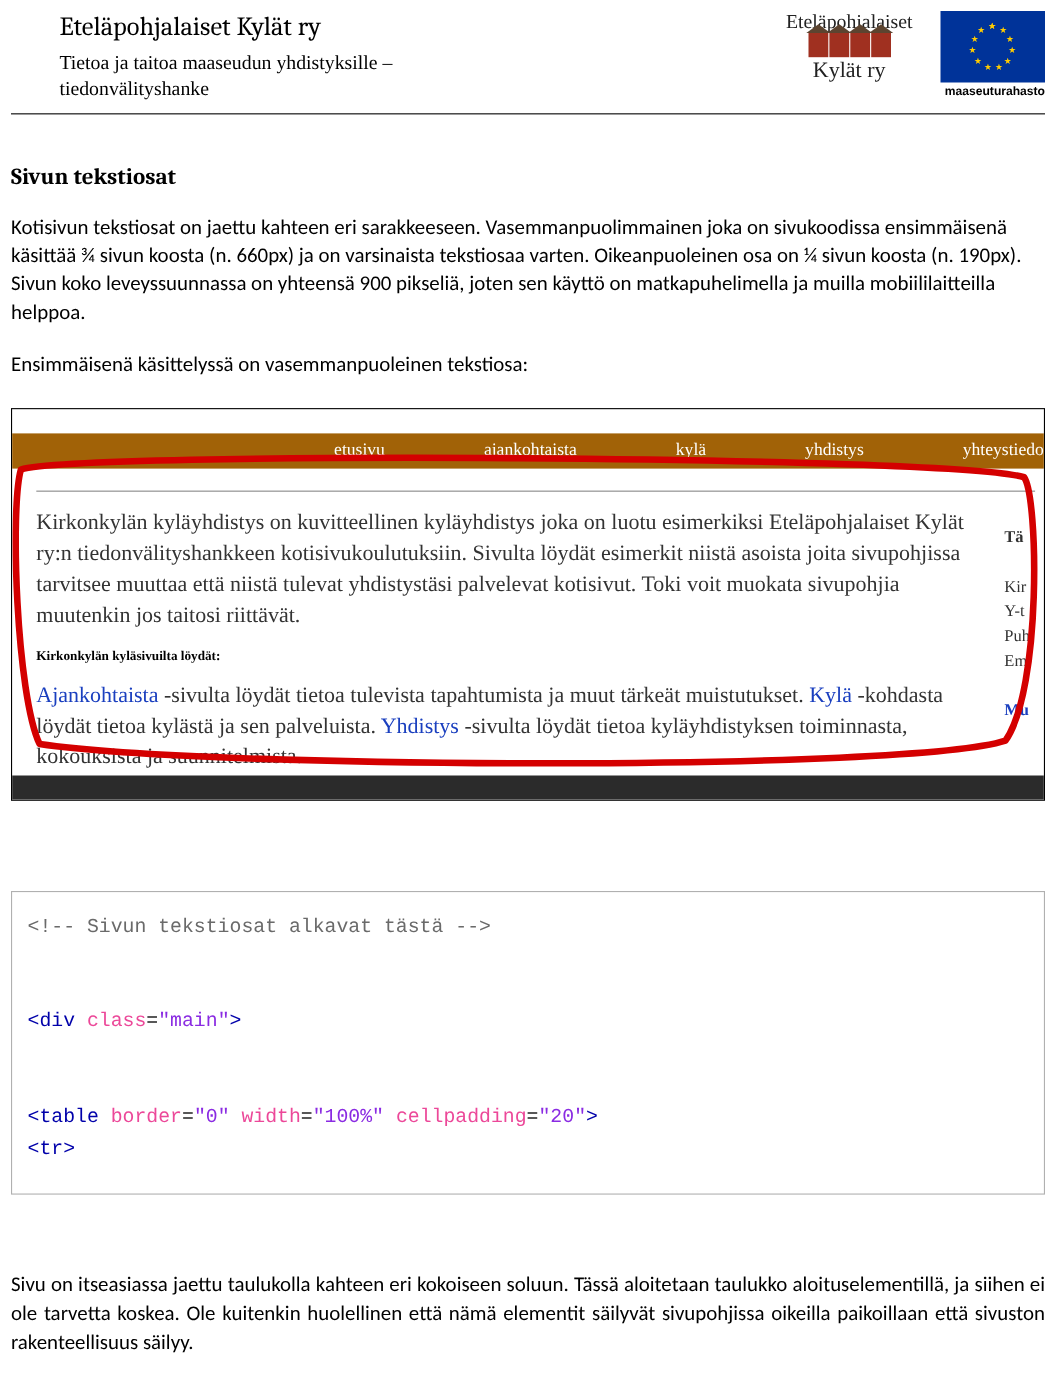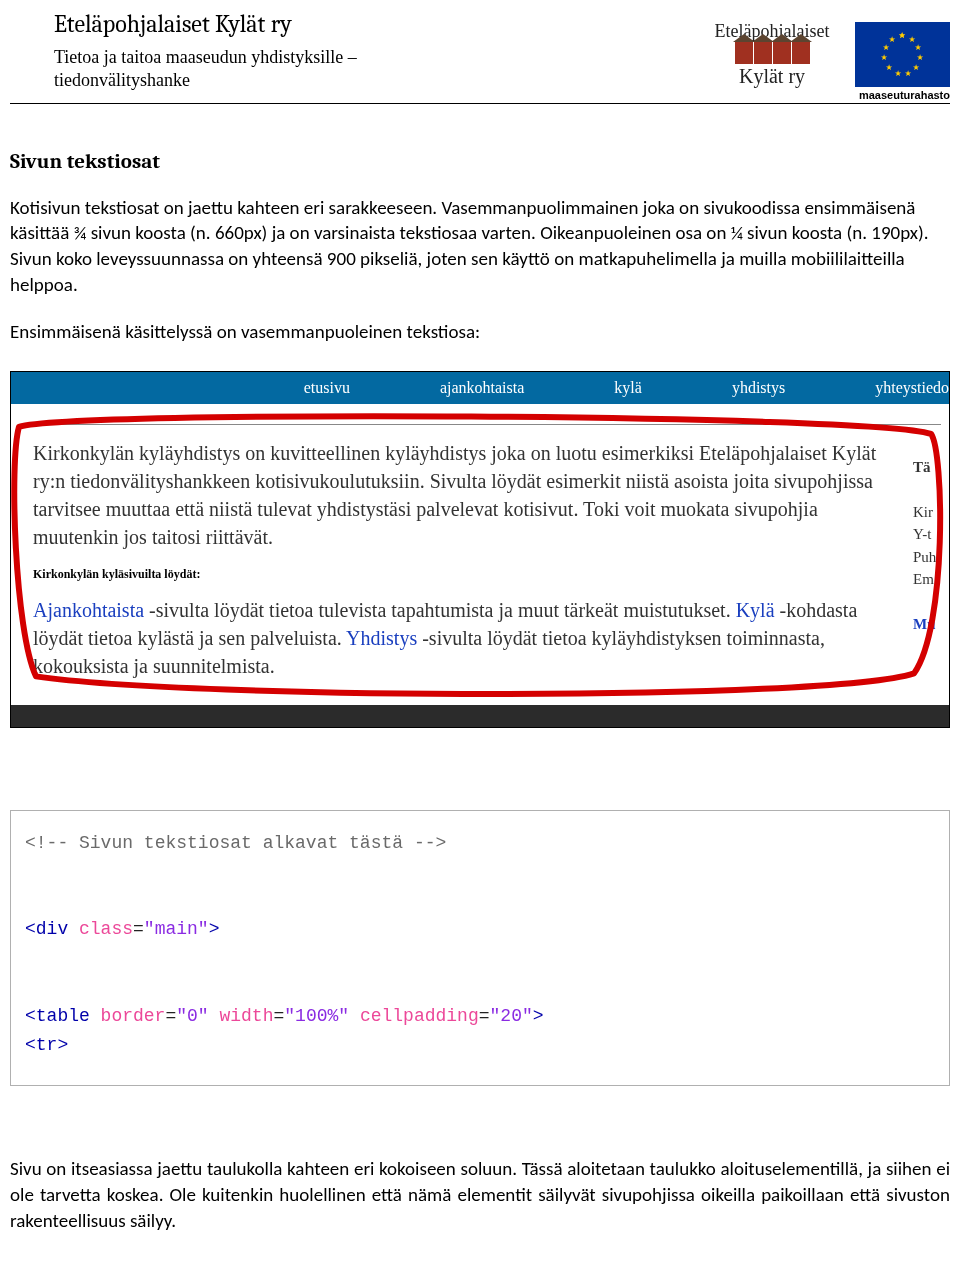--- a/index.html
+++ b/index.html
@@ -28,21 +28,21 @@
   }
   .subtitle {
     font-family: 'Times New Roman', Times, serif;
     font-size: 18px;
     margin-top: 8px;
     line-height: 1.3;
   }
   .header-logos {
     position: absolute;
     right: 0;
-    top: 12px;
+    top: 0;
     display: flex;
     gap: 8px;
     align-items: flex-start;
   }
   .logo-ep {
     width: 150px;
     text-align: center;
     font-family: 'Brush Script MT', cursive;
     font-size: 18px;
     color: #222;
@@ -113,30 +113,31 @@
   
   .shot1 {
     margin-top: 26px;
     border: 1px solid #000;
     overflow: hidden;
     height: 355px;
     position: relative;
     font-family: Georgia, 'Times New Roman', serif;
   }
   .menubar {
-    background: #0369a1;
+    background: #a16207;
     height: 32px;
     display: flex;
     align-items: center;
     justify-content: flex-end;
     padding: 0 0 0 260px;
     gap: 90px;
     color: #fff;
     font-size: 16px;
     font-family: Georgia, serif;
+    margin-top: 22px;
   }
   .menubar span { white-space: nowrap; }
   .s1-body {
     padding: 14px 8px 10px 22px;
     position: relative;
   }
   .s1-h {
     font-weight: bold;
     font-size: 19px;
     color: #222;

